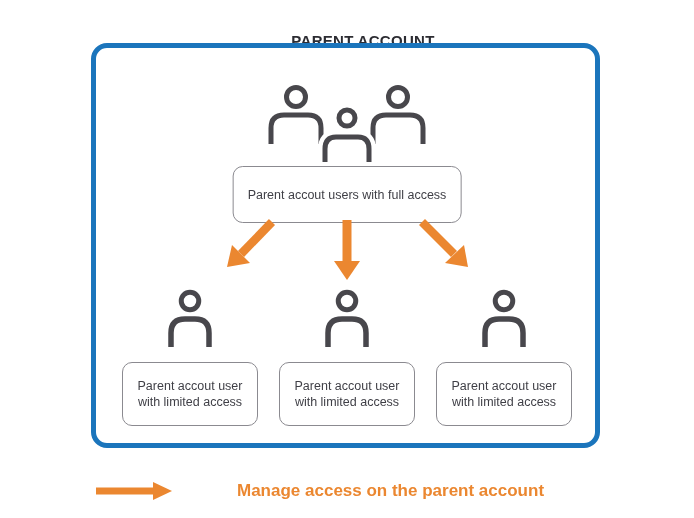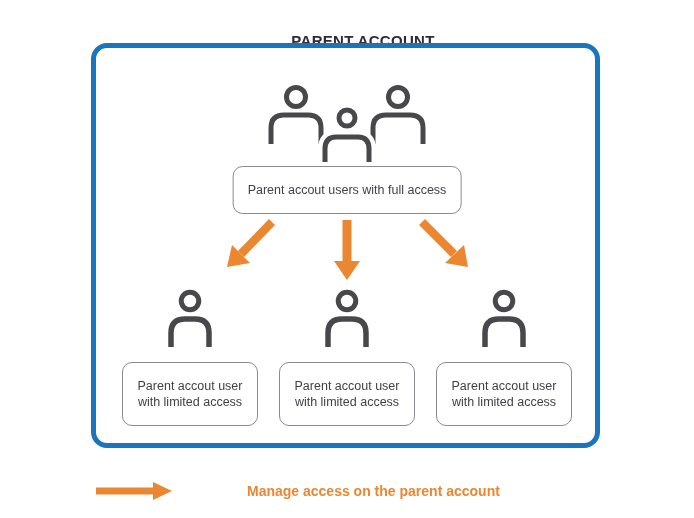--- a/index.html
+++ b/index.html
@@ -50,37 +50,37 @@
     padding: 0 14px;
     background: #ffffff;
     border: 1.5px solid #8B8A90;
     border-radius: 10px;
     color: #3F3F46;
     font-size: 12.5px;
     line-height: 16px;
     white-space: nowrap;
     transform: translateX(-50%);
   }
-  .full-node  { left: 347px; top: 166px; height: 48px; min-width: 200px; }
+  .full-node  { left: 347px; top: 166px; height: 57px; min-width: 200px; }
   .limited-node { top: 362px; height: 64px; min-width: 136px; }
   .limited-node.n-left   { left: 190px; }
   .limited-node.n-middle { left: 347px; }
   .limited-node.n-right  { left: 504px; }
   .arrows-overlay {
     position: absolute;
     left: 0; top: 0;
     width: 694px; height: 518px;
     pointer-events: none;
   }
   .legend-arrow { left: 94px; top: 480px; width: 80px; height: 22px; }
   .legend-label {
     position: absolute;
-    left: 211px;
+    left: 201px;
     top: 484px;
-    font-size: 14px;
+    font-size: 17px;
     font-weight: 700;
     line-height: 14px;
     color: #EB8730;
     padding-left: 36px;
   }
 </style>
 </head>
 <body>
 
 <div class="page">

